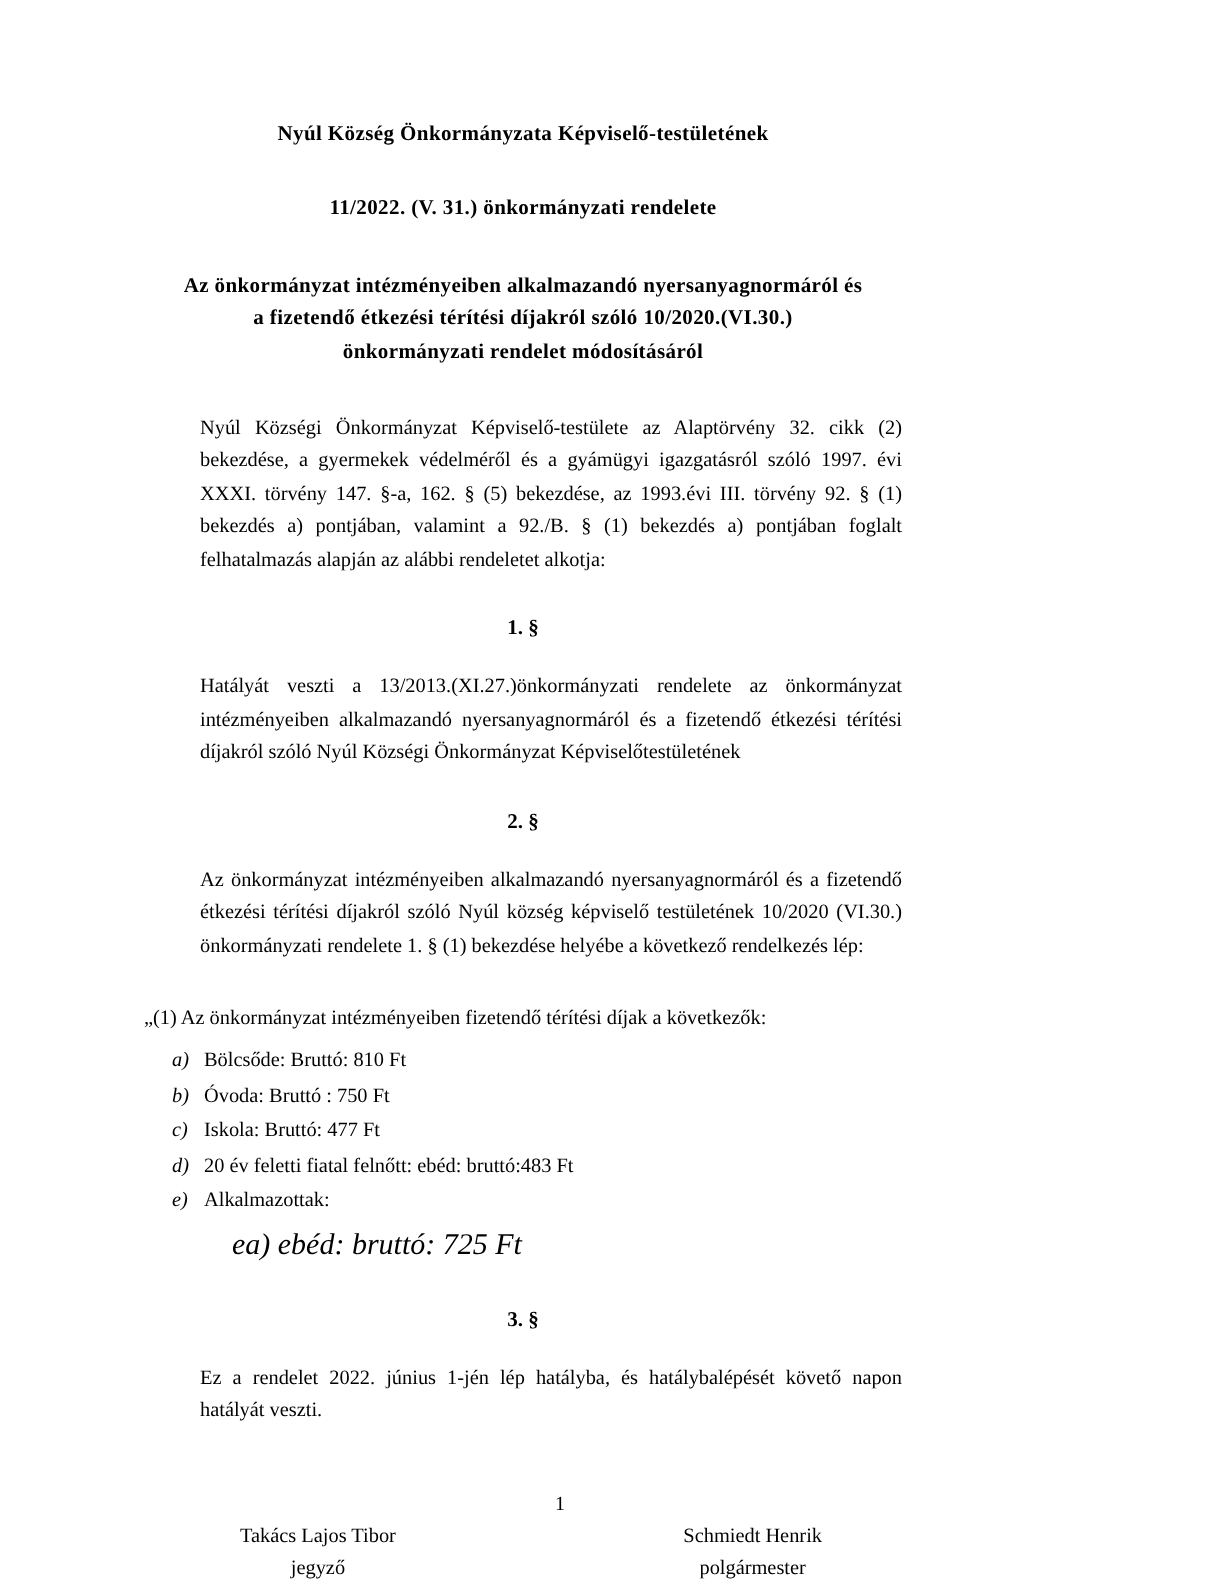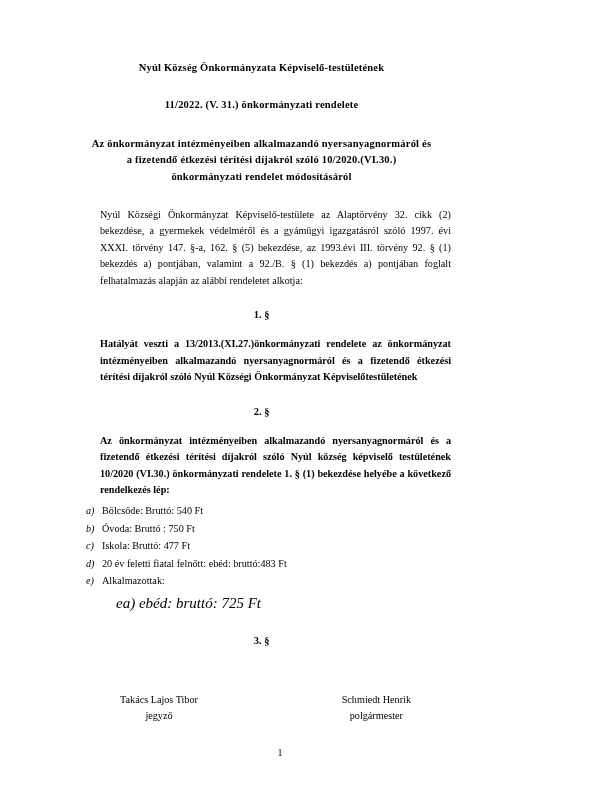--- a/index.html
+++ b/index.html
@@ -44,21 +44,20 @@
     margin-left: 28px;
   }
   .secnum {
     text-align: center;
     font-weight: bold;
     font-size: 10.5px;
     margin-top: 20px;
   }
   .para-tight {
     margin-top: 16px;
-    font-weight: bold;
   }
   .quote {
     font-size: 10.2px;
     line-height: 1.62;
     margin-top: 20px;
   }
   .list {
     margin: 4px 0 0 0;
     padding: 0;
     list-style: none;
@@ -121,25 +120,26 @@
   <div class="hdr hdr-3">Az önkormányzat intézményeiben alkalmazandó nyersanyagnormáról és a fizetendő étkezési térítési díjakról szóló 10/2020.(VI.30.) önkormányzati rendelet módosításáról</div>
 
   <div class="para">Nyúl Községi Önkormányzat Képviselő-testülete az Alaptörvény 32. cikk (2) bekezdése, a gyermekek védelméről és a gyámügyi igazgatásról szóló 1997. évi XXXI. törvény 147. §-a, 162. § (5) bekezdése, az 1993.évi III. törvény 92. § (1) bekezdés a) pontjában, valamint a 92./B. § (1) bekezdés a) pontjában foglalt felhatalmazás alapján az alábbi rendeletet alkotja:</div>
 
   <div class="secnum">1. §</div>
   <div class="para para-tight">Hatályát veszti a 13/2013.(XI.27.)önkormányzati rendelete az önkormányzat intézményeiben alkalmazandó nyersanyagnormáról és a fizetendő étkezési térítési díjakról szóló Nyúl Községi Önkormányzat Képviselőtestületének</div>
 
   <div class="secnum">2. §</div>
   <div class="para para-tight">Az önkormányzat intézményeiben alkalmazandó nyersanyagnormáról és a fizetendő étkezési térítési díjakról szóló Nyúl község képviselő testületének 10/2020 (VI.30.) önkormányzati rendelete 1. § (1) bekezdése helyébe a következő rendelkezés lép:</div>
 
+  <div class="quote">„(1) Az önkormányzat intézményeiben fizetendő térítési díjak a következők:</div>
 
   <ul class="list">
     <li>
       <span class="mk">a)</span>
-      <span class="txt">Bölcsőde: Bruttó: 540 Ft</span>
+      <span class="txt">Bölcsőde: Bruttó: 810 Ft</span>
     </li>
     <li>
       <span class="mk">b)</span>
       <span class="txt">Óvoda: Bruttó : 750 Ft</span>
     </li>
     <li>
       <span class="mk">c)</span>
       <span class="txt">Iskola: Bruttó: 477 Ft</span>
     </li>
     <li>
@@ -150,20 +150,21 @@
       <span class="mk">e)</span>
       <span class="txt">Alkalmazottak:</span>
     </li>
   </ul>
 
   <ul class="sublist">
     <li>ea) ebéd: bruttó: 725 Ft</li>
   </ul>
 
   <div class="secnum">3. §</div>
+  <div class="para para-tight">Ez a rendelet 2022. június 1-jén lép hatályba, és hatálybalépését követő napon hatályát veszti.</div>
 
   <div class="sig">
     <div class="col">
       <div>Takács Lajos Tibor</div>
       <div>jegyző</div>
     </div>
     <div class="col">
       <div>Schmiedt Henrik</div>
       <div>polgármester</div>
     </div>

